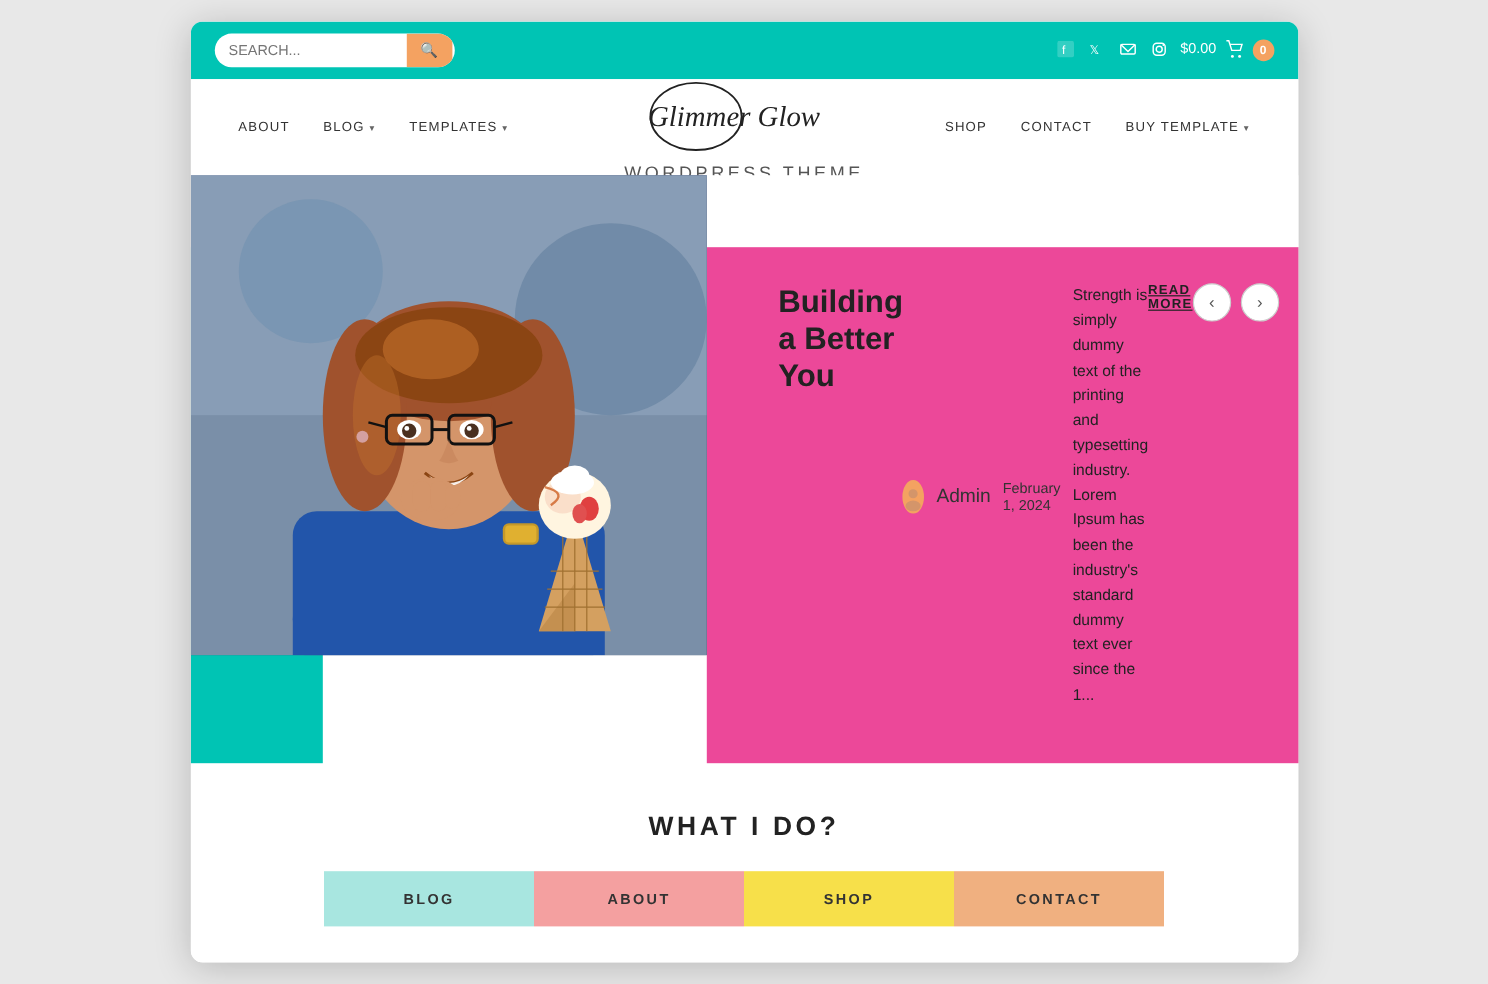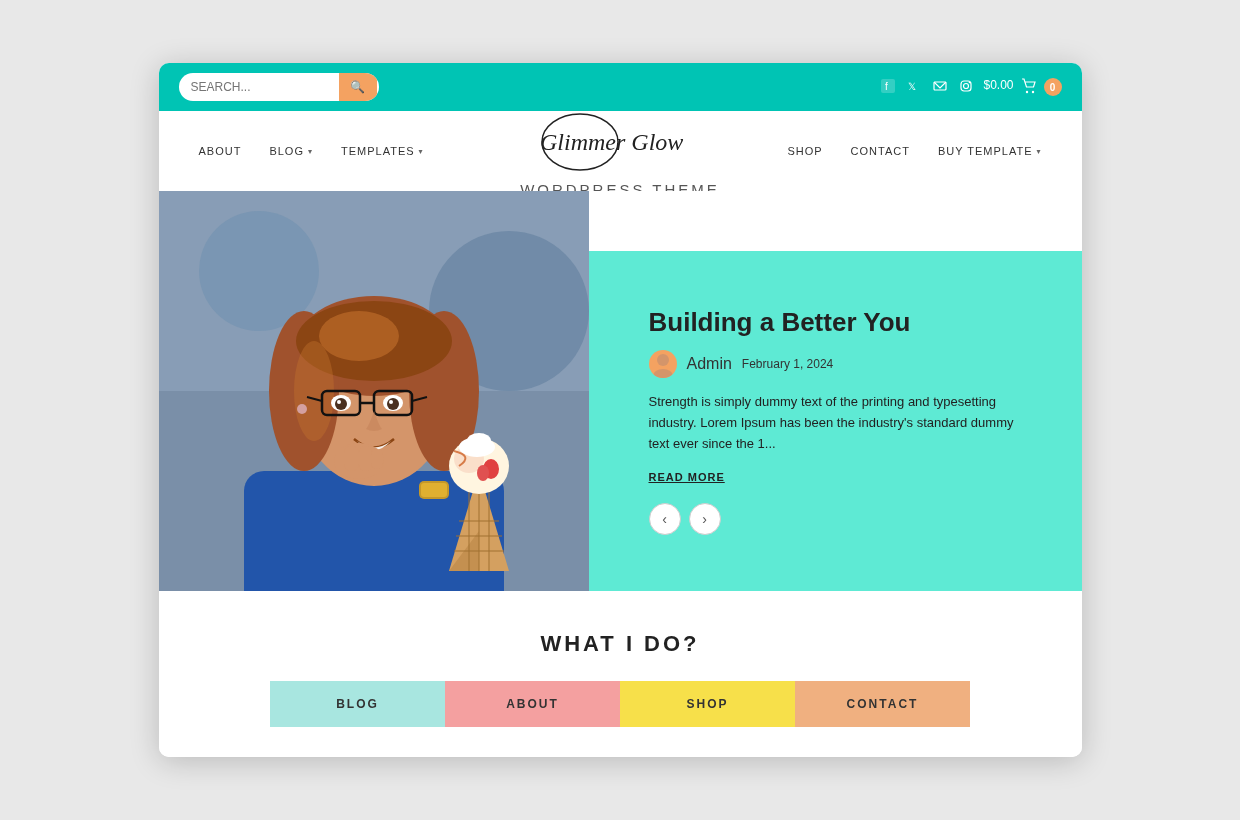--- a/index.html
+++ b/index.html
@@ -191,25 +191,25 @@
       display: flex;
       flex-direction: column;
     }
 
     .hero-top-white {
       background: #fff;
       height: 60px;
     }
 
     .hero-teal {
-      background: #5eead4;
+      background: #ec4899;
       flex: 1;
       padding: 30px 50px 30px 60px;
       display: flex;
-      flex-direction: column;
+      flex-direction: row;
       justify-content: center;
     }
 
     .post-title {
       font-size: 26px;
       font-weight: 700;
       color: #222;
       margin-bottom: 12px;
     }
 

